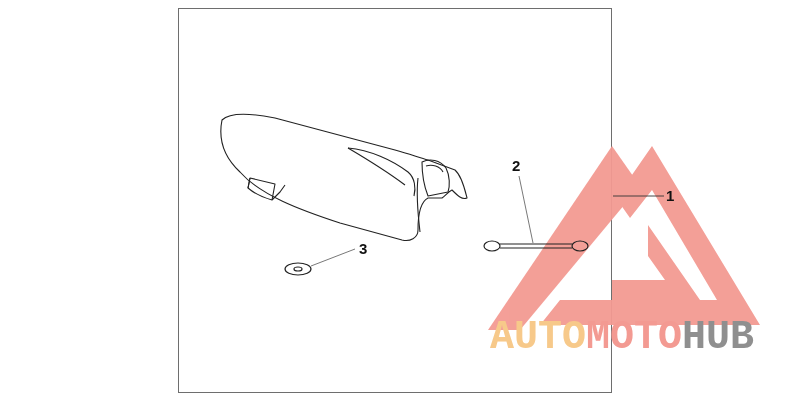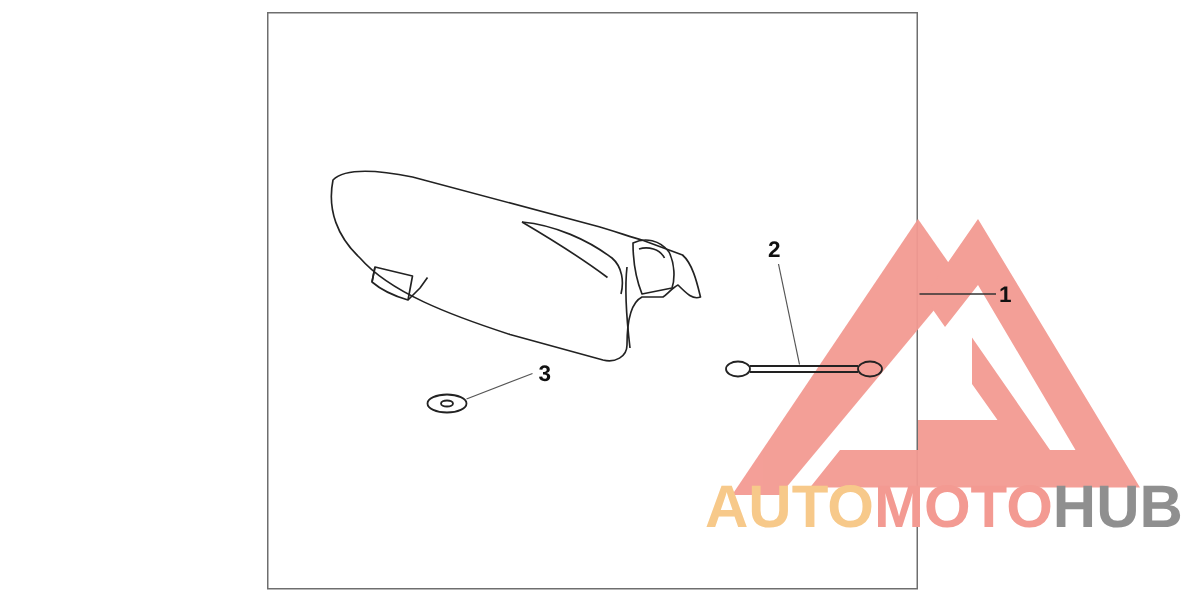--- a/index.html
+++ b/index.html
@@ -2,21 +2,21 @@
 <html><head>
 <meta charset="utf-8">
 <style>
   html, body { margin: 0; padding: 0; background: #ffffff; }
   body { width: 800px; height: 402px; position: relative; overflow: hidden;
          font-family: "Liberation Sans", sans-serif; }
   .frame { position: absolute; left: 178px; top: 8px; width: 434px; height: 385px;
            border: 1px solid #6e6e6e; box-sizing: border-box; background: #fff; }
   svg.drawing { position: absolute; left: 0; top: 0; width: 800px; height: 402px; }
   .callout { font-family: "Liberation Sans", sans-serif; font-weight: bold; font-size: 15px; fill: #111; }
-  .logo-text { position: absolute; left: 470px; top: 316px; font-family: Liberation Sans, sans-serif;
+  .logo-text { position: absolute; left: 490px; top: 316px; font-family: Liberation Mono, monospace;
                font-weight: bold; font-size: 40px; letter-spacing: 0px; line-height: 44px; white-space: nowrap; }
   .logo-auto { color: #f7c98a; }
   .logo-moto { color: #f39a92; }
   .logo-hub { color: #8f8f8f; }
 </style>
 </head>
 <body>
 
 <div class="frame"></div>
 

